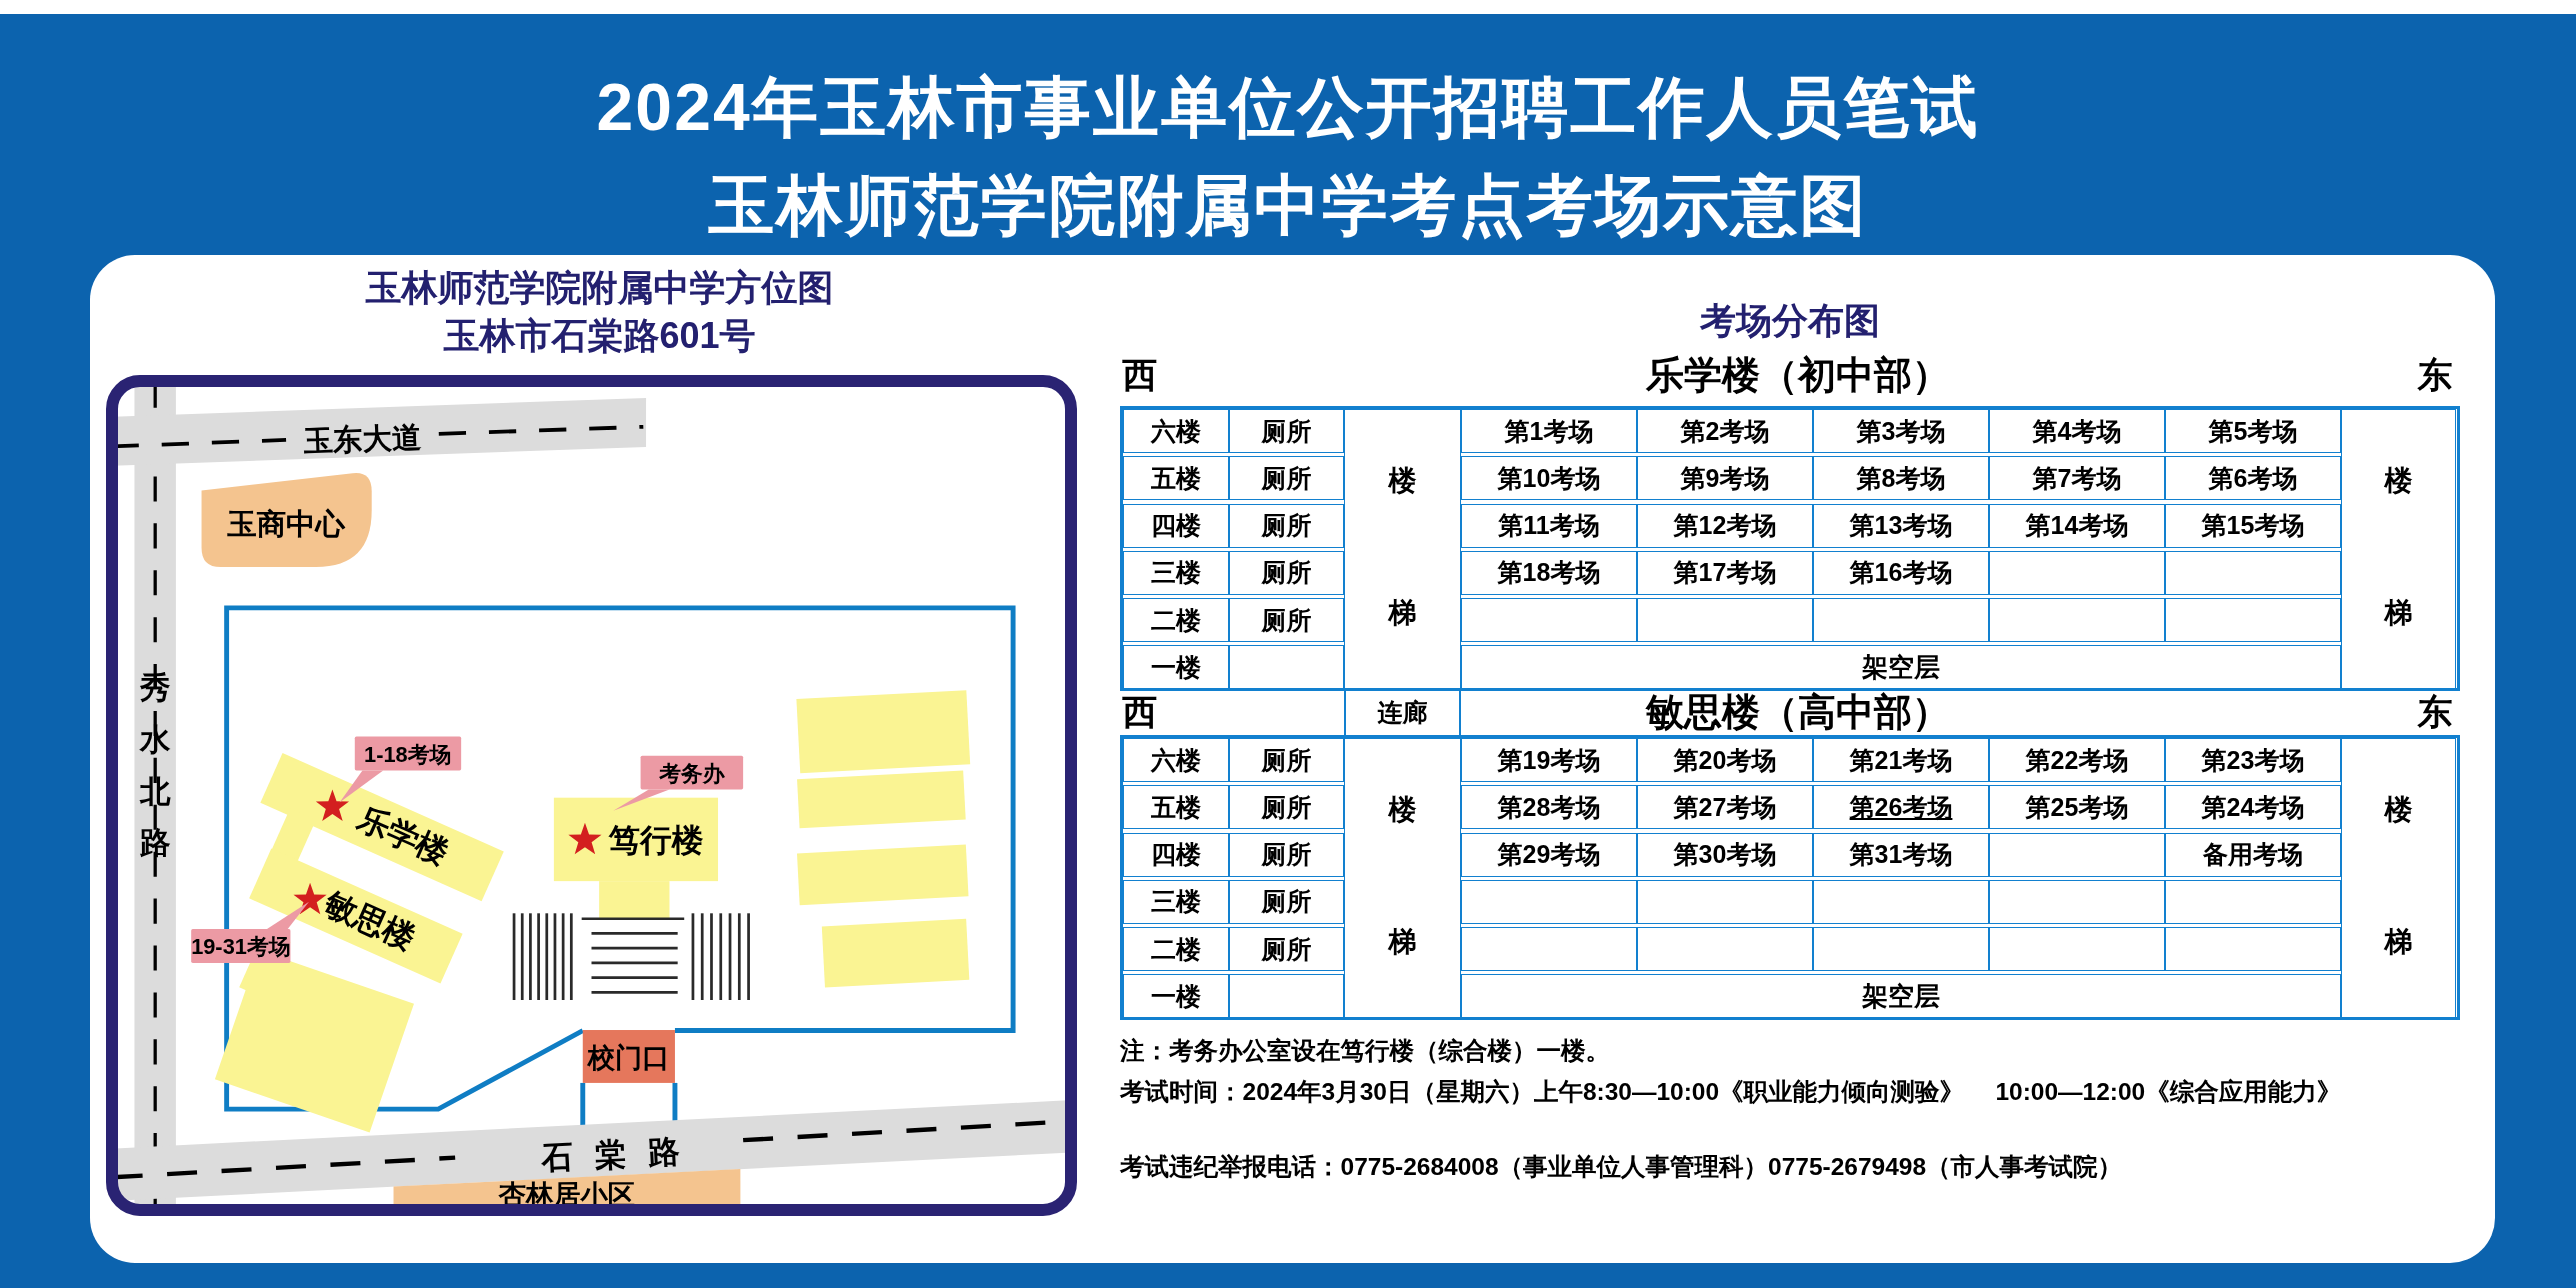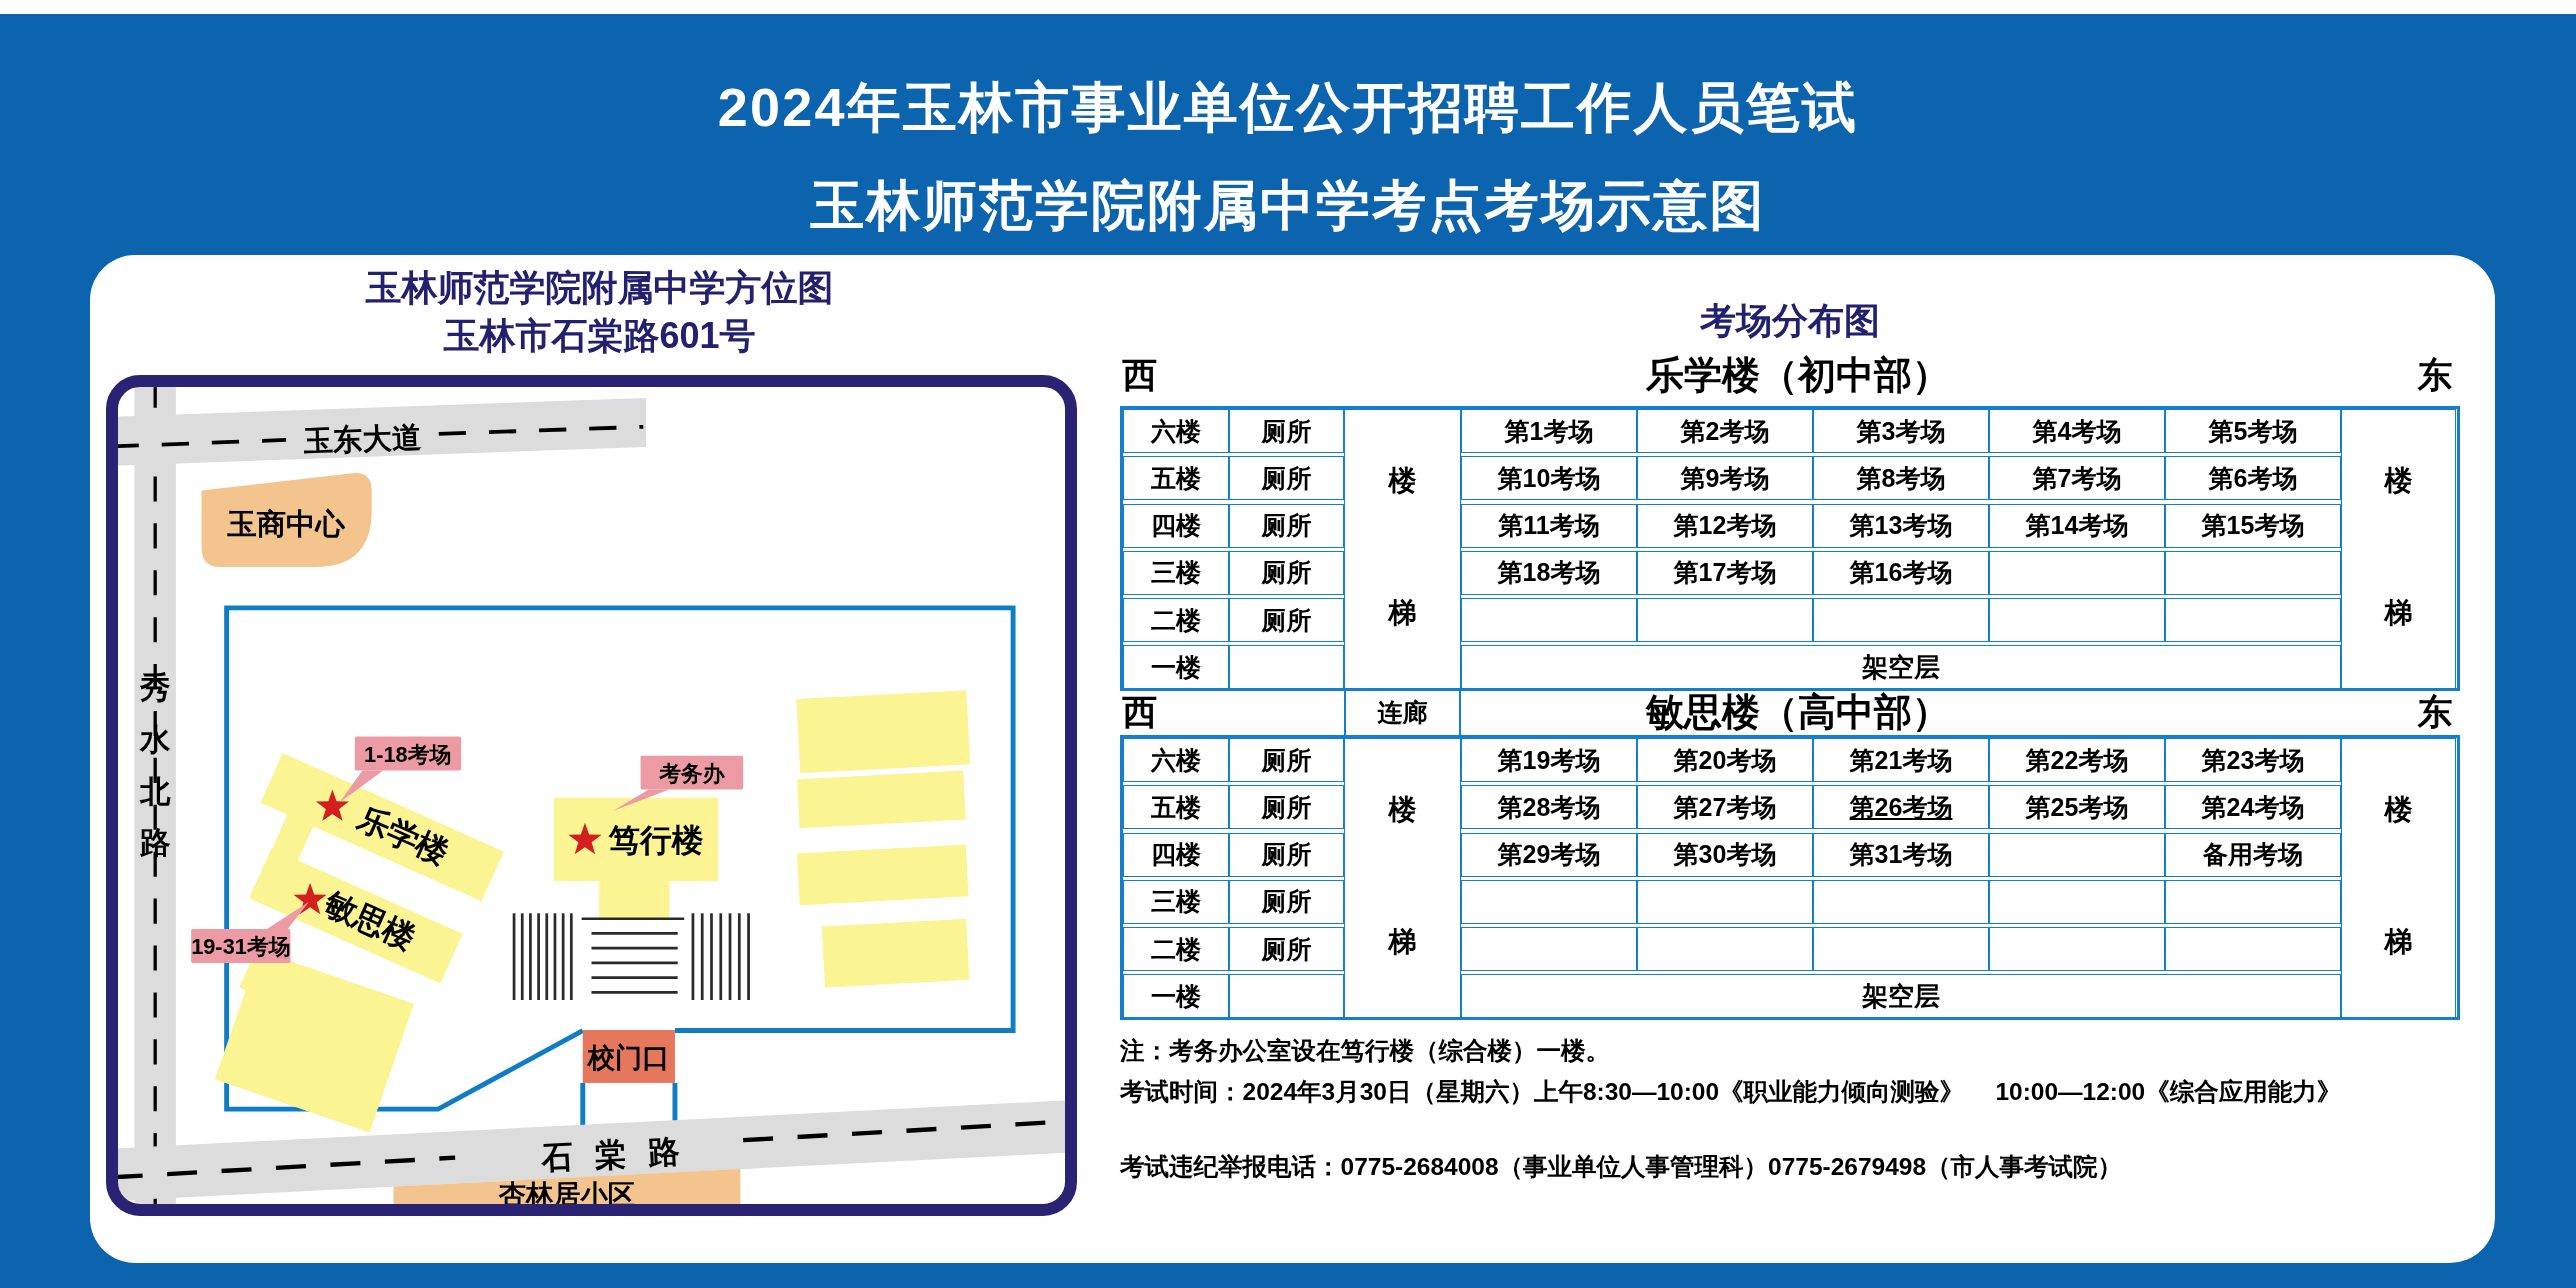--- a/index.html
+++ b/index.html
@@ -2,21 +2,21 @@
 <html lang="zh" style="font-size:8.7px"><head>
 <meta charset="utf-8">
 <style>
   html,body{margin:0;padding:0;background:#0c63ae;}
   body{width:2576px;height:1288px;position:relative;overflow:hidden;
        font-family:"Liberation Sans","DejaVu Sans",sans-serif;}
   .abs{position:absolute;}
   
   .top-strip{left:0;top:0;width:2576px;height:14px;background:#ffffff;}
   .main-title{left:0;width:2576px;text-align:center;color:#ffffff;
-              font-weight:900;font-size:54px;line-height:96px;letter-spacing:2.2px;}
+              font-weight:900;font-size:66px;line-height:96px;letter-spacing:2.2px;}
   #title1{top:59px;} #title2{top:157px;}
   
   .panel{left:90px;top:255px;width:2405px;height:1008px;background:#ffffff;border-radius:45px;}
   
   .map-title{left:136px;width:927px;text-align:center;color:#23206f;
              font-weight:900;font-size:36px;line-height:39px;}
   #mapTitle1{top:268px;} #mapTitle2{top:316px;}
   .map-wrap{left:106px;top:375px;width:971px;height:841px;border-radius:34px;overflow:hidden;background:#ffffff;}
   .map-border{left:106px;top:375px;width:971px;height:841px;border:12px solid #2a2373;
               border-radius:34px;box-sizing:border-box;pointer-events:none;}

